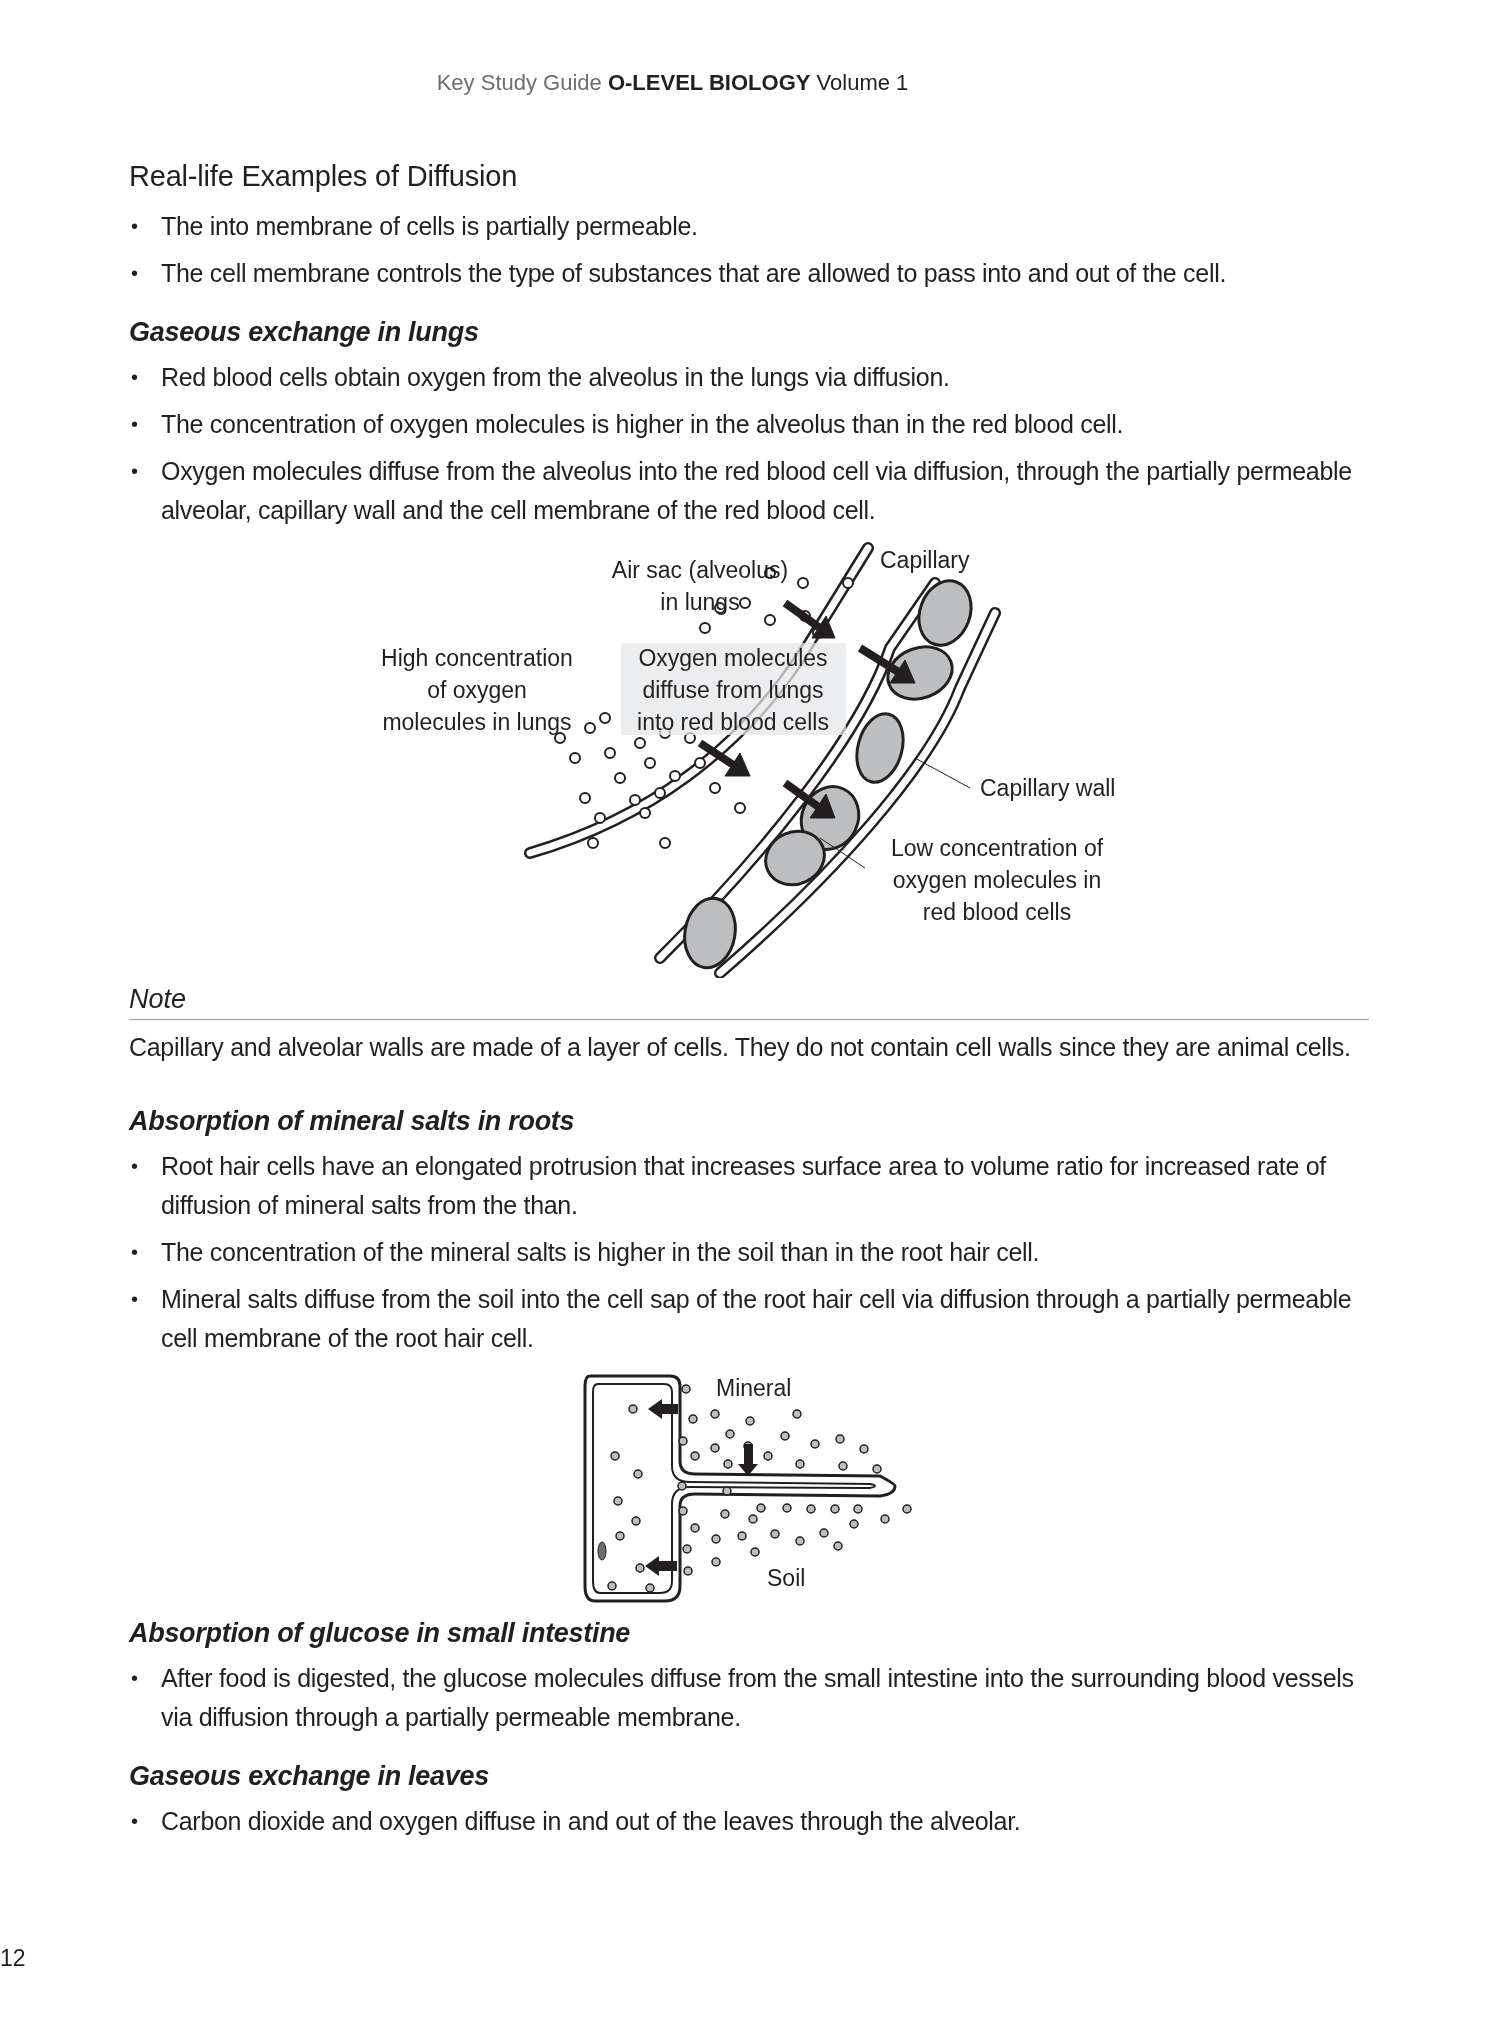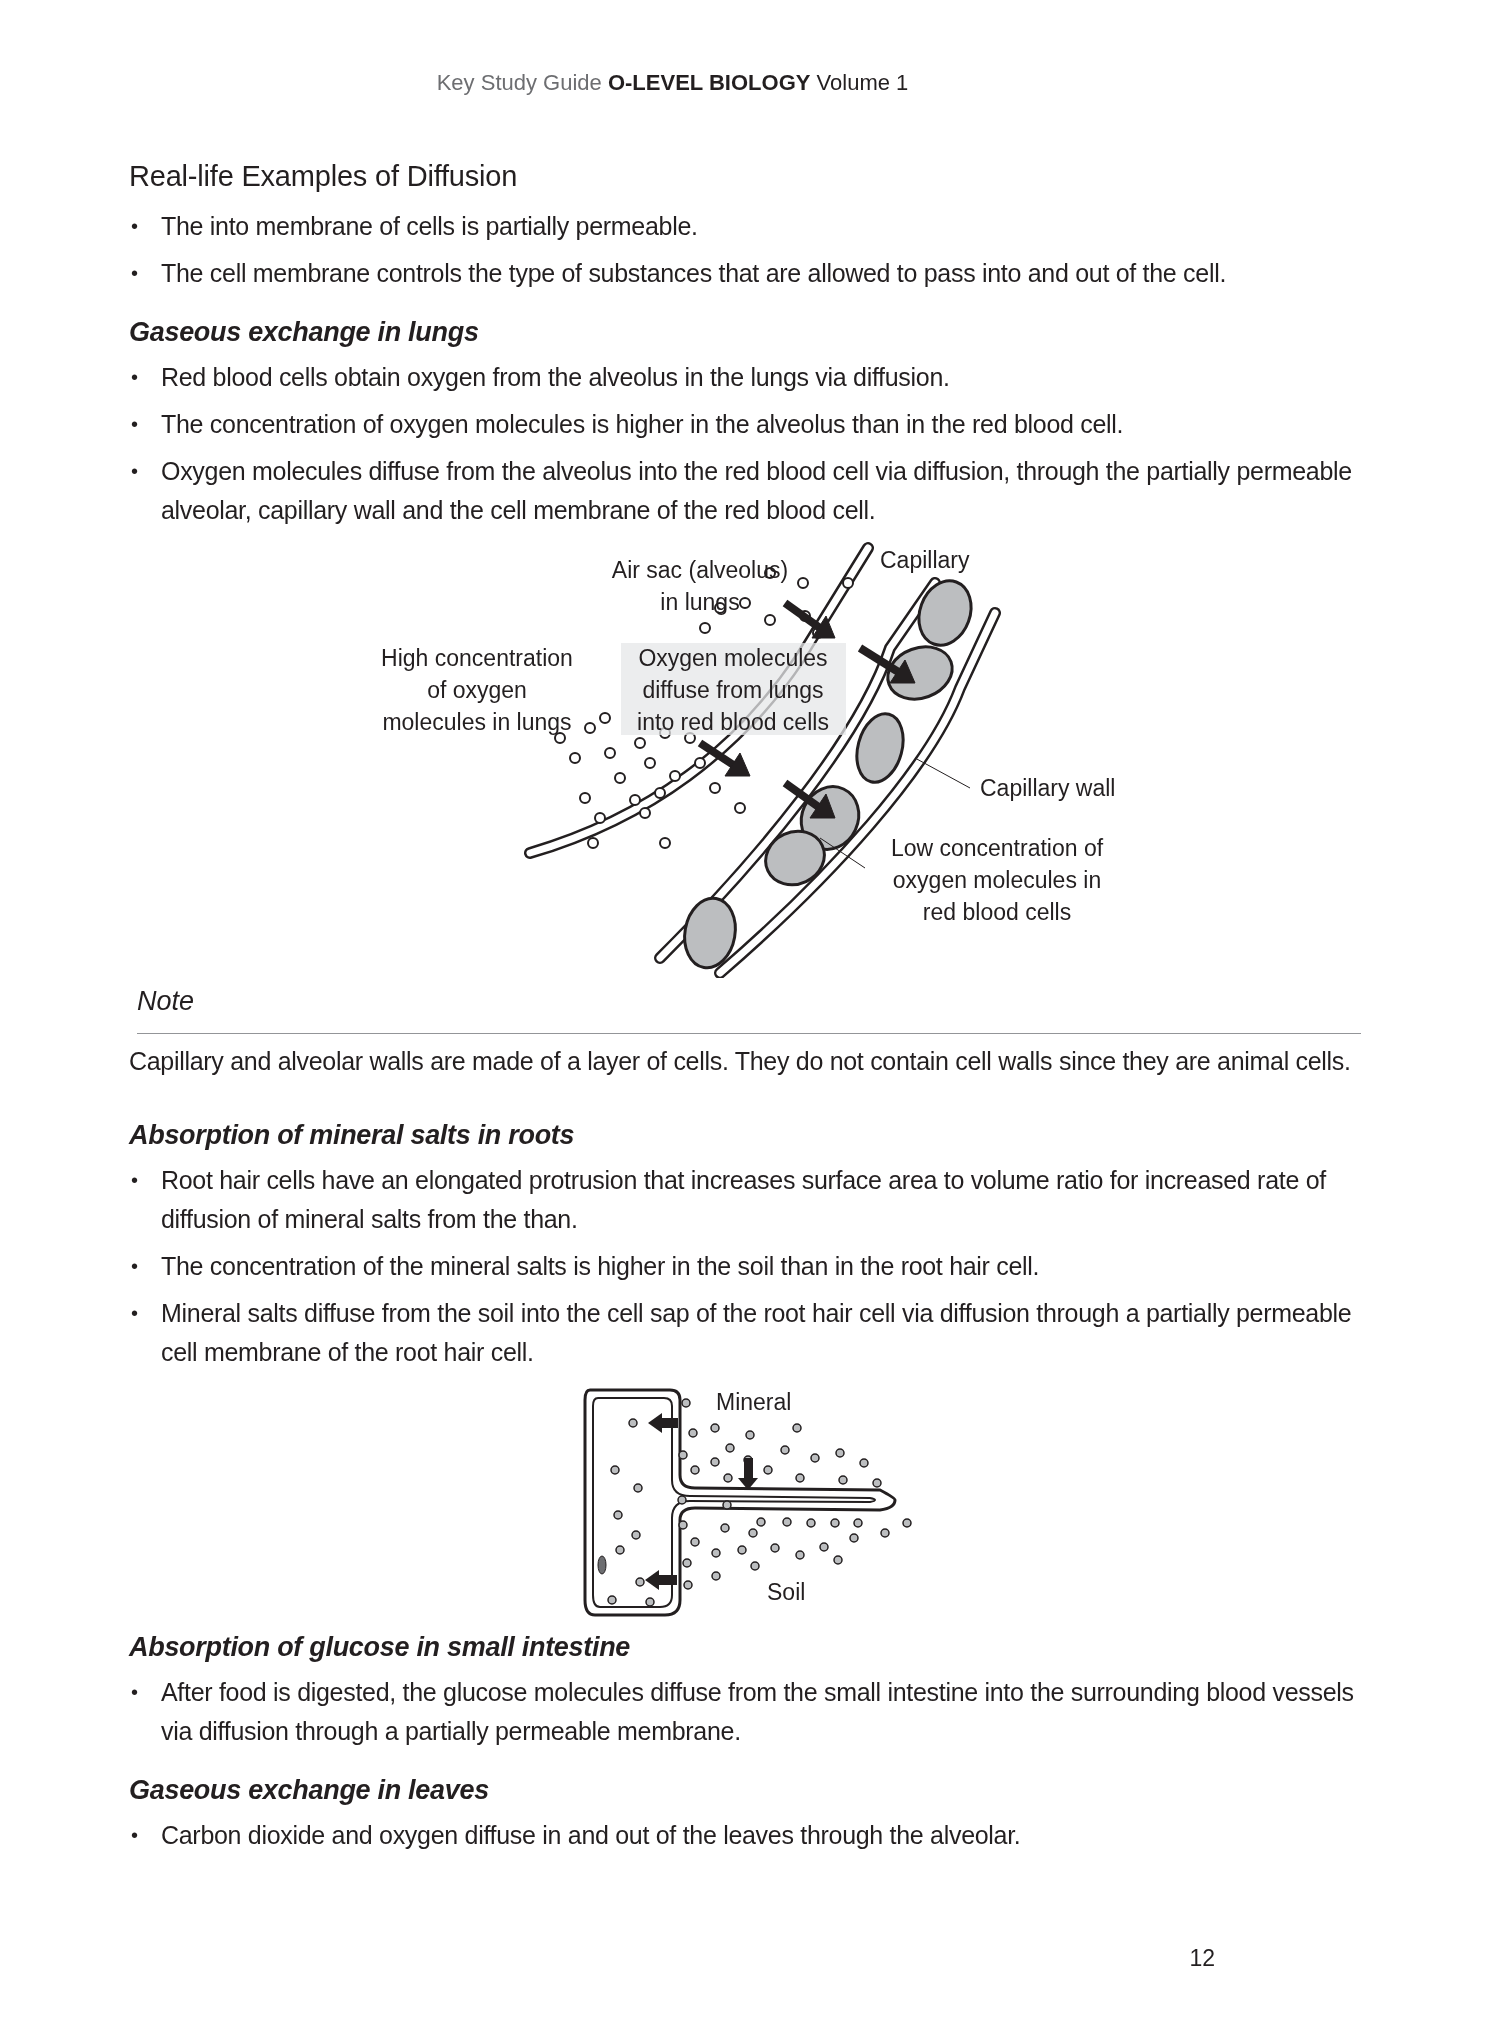--- a/index.html
+++ b/index.html
@@ -8,24 +8,24 @@
   .running-head b{color:#231f20;font-weight:bold;}
   .running-head .vol{color:#231f20;}
   .content{position:absolute;left:129px;top:160px;width:1240px;}
   h1{font-size:29px;font-weight:normal;margin:0 0 14px 0;letter-spacing:-0.2px;}
   h2{font-size:27px;font-style:italic;font-weight:bold;margin:0 0 10px 0;letter-spacing:-0.3px;}
   ul{list-style:none;margin:0;padding:0;}
   li{position:relative;padding-left:32px;font-size:25px;line-height:39px;margin-bottom:8px;letter-spacing:-0.3px;}
   li .bullet{position:absolute;left:2px;top:0;font-size:20px;}
   .sec{margin-bottom:24px;}
   .figure{position:relative;margin:0 auto;}
-  .note-head{font-size:27px;font-style:italic;margin:8px;padding-bottom:16px;border-bottom:1.5px solid #939598;}
+  .note-head{font-size:27px;font-style:italic;margin:0;padding-bottom:4px;border-bottom:1.5px solid #939598;}
   .note-body{font-size:25px;line-height:39px;margin:8px 0 39px 0;letter-spacing:-0.3px;}
   .lbl{font-size:23px;fill:#231f20;font-family:"Liberation Sans",sans-serif;}
-  .page-number{position:absolute;top:1945px;left:0;width:1215px;text-align:right;font-size:23px;}
+  .page-number{position:absolute;top:1945px;left:0;width:1215px;text-align:left;font-size:23px;}
 </style>
 </head>
 <body>
 
 <div class="running-head">
   <span>Key Study Guide</span>
   <b>O-LEVEL BIOLOGY</b>
   <span class="vol">Volume 1</span>
 </div>
 

